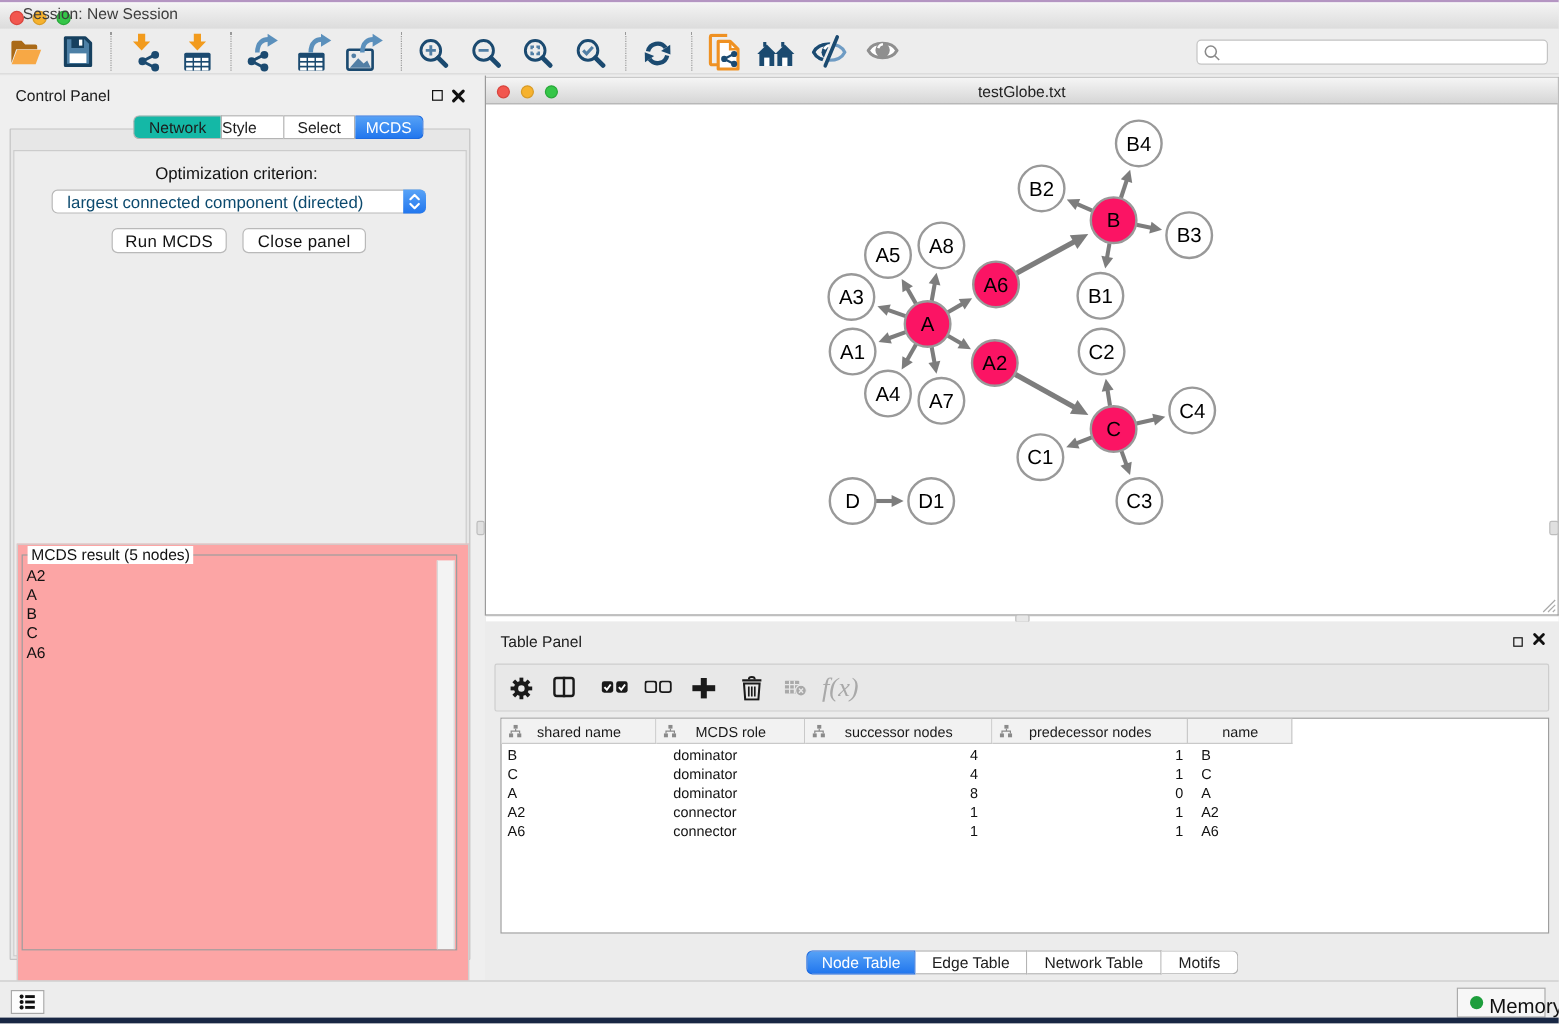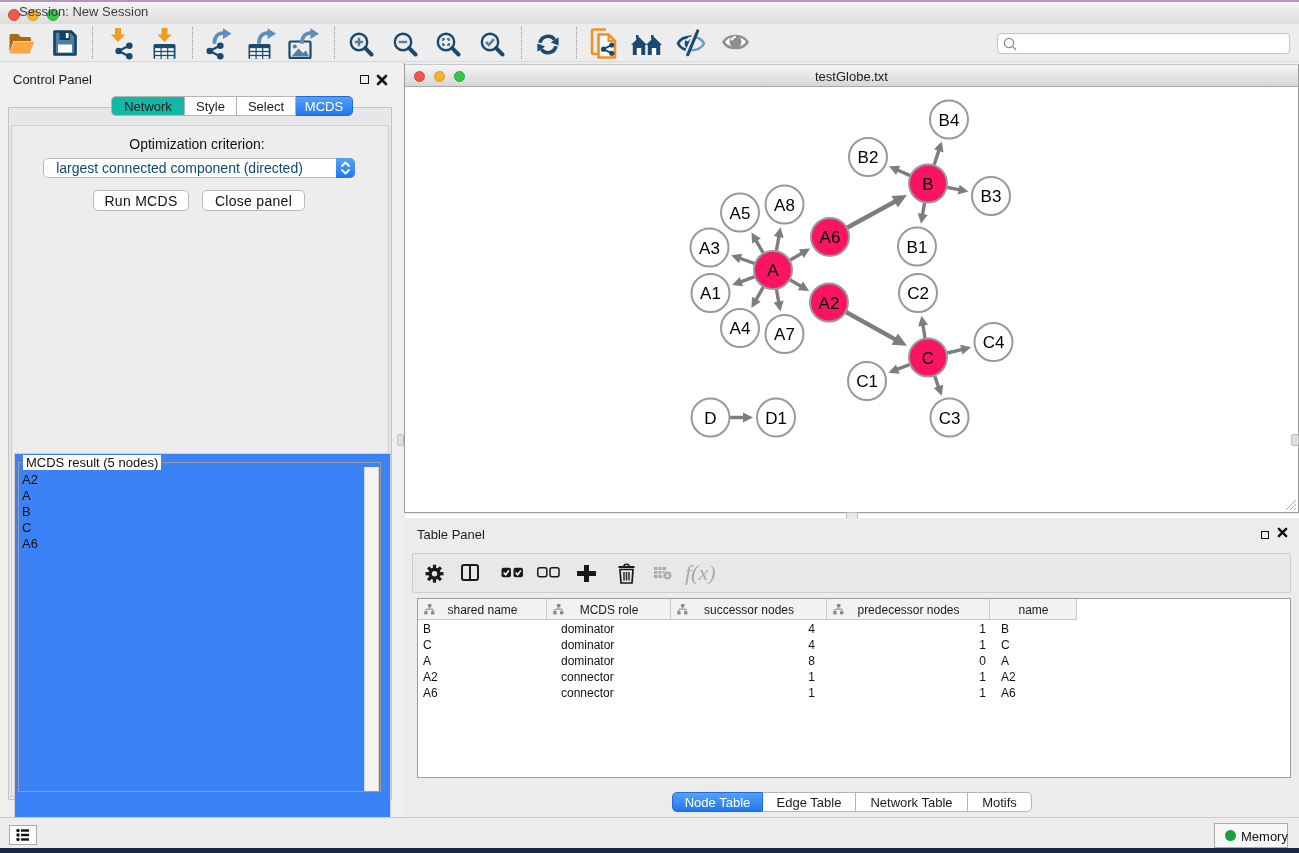--- a/index.html
+++ b/index.html
@@ -183,41 +183,41 @@
   <div class="abs" style="left:360px;top:12px;width:9px;height:9px;border:1.6px solid #111;"></div>
   <svg class="abs" style="left:376px;top:11px" width="12" height="12" viewBox="0 0 12 12">
       <path d="M2 2 L10 10 M10 2 L2 10" stroke="#111" stroke-width="2.6" stroke-linecap="round"></path>
     </svg>
 
   <div class="abs" style="left:8px;top:44px;width:384px;height:693px;background:#e7e7e7;border:1px solid #c3c3c3;border-radius:1px;"></div>
   <div class="abs" style="left:11px;top:62px;width:378px;height:672px;background:#ededed;border:1px solid #cccccc;"></div>
 
   <div class="abs" style="left:78px;top:33px;height:20px;display:flex;font-size:13px;color:#1c1c1c;">
     <div style="width:73px;background:#14b8a6;border:1px solid #b4b4b4;border-right:none;border-radius:5px 0 0 5px;text-align:center;line-height:19px;margin-left:33px;">Network</div>
-    <div style="width:52px;background:#fff;border:1px solid #b4b4b4;border-right:none;text-align:center;line-height:19px;">Style</div>
+    <div style="width:52px;background:#fff;border:1px solid #b4b4b4;border-right:none;text-align:left;line-height:19px;">Style</div>
     <div style="width:60px;background:#fff;border:1px solid #b4b4b4;text-align:center;line-height:19px;">Select</div>
     <div style="width:57px;background:linear-gradient(#55a1f6,#2277ee);border:1px solid #1e6be0;border-left:none;border-radius:0 5px 5px 0;text-align:center;line-height:19px;color:#fff;">MCDS</div>
   </div>
 
   <div class="abs" style="left:0;top:73px;width:400px;text-align:center;font-size:14px;color:#111;"><span style="margin-left:-6px;">Optimization criterion:</span></div>
 
   <div class="abs" style="left:43px;top:95px;width:312px;height:20px;background:#fff;border:1px solid #b9b9b9;border-radius:5px;">
     <div class="abs" style="left:-11px;top:0;width:293px;height:18px;text-align:center;font-size:14px;color:#0c4a6e;line-height:19px;">largest connected component (directed)</div>
     <div class="abs" style="right:-1px;top:-1px;width:19px;height:20px;background:linear-gradient(#58a3f7,#2176ee);border-radius:0 5px 5px 0;">
       <svg width="19" height="20" viewBox="0 0 19 20">
           <path d="M6 8 L9.5 4.5 L13 8" stroke="#fff" stroke-width="1.8" fill="none" stroke-linecap="round" stroke-linejoin="round"></path>
           <path d="M6 12 L9.5 15.5 L13 12" stroke="#fff" stroke-width="1.8" fill="none" stroke-linecap="round" stroke-linejoin="round"></path>
         </svg>
     </div>
   </div>
 
   <div class="abs" style="left:93px;top:127px;width:96px;height:21px;background:#fff;border:1px solid #b9b9b9;border-radius:5px;text-align:center;font-size:14px;letter-spacing:0.3px;line-height:20px;color:#111;">Run MCDS</div>
   <div class="abs" style="left:202px;top:127px;width:103px;height:21px;background:#fff;border:1px solid #b9b9b9;border-radius:5px;text-align:center;font-size:14px;letter-spacing:0.3px;line-height:20px;color:#111;">Close panel</div>
 
-  <div class="abs" style="left:14px;top:390px;width:377px;height:381px;background:#3b82f6;border:1px solid #cfcfcf;">
+  <div class="abs" style="left:14px;top:390px;width:377px;height:381px;background:#fca5a5;border:1px solid #cfcfcf;">
     <div class="abs" style="left:3px;top:8px;width:363px;height:330px;border:1px solid #9d9d9d;"></div>
     <div class="abs" style="left:8px;top:1px;background:#fff;padding:0 3px;font-size:13px;color:#111;">MCDS result (5 nodes)</div>
     <div class="abs" style="left:7px;top:18px;font-size:13px;color:#111;line-height:16px;">A2<br>A<br>B<br>C<br>A6</div>
     <div class="abs" style="left:349px;top:13px;width:15px;height:324px;background:#f3f3f3;border-left:1px solid #d8d8d8;border-right:1px solid #d8d8d8;"></div>
   </div>
 </div>
 
 <div class="abs" style="left:404px;top:63px;width:1px;height:450px;background:#9b9b9b;"></div>
 <div class="abs" style="left:397px;top:434px;width:7px;height:12px;background:#e0e0e0;border:1px solid #bdbdbd;border-radius:2px;"></div>
 
@@ -471,19 +471,19 @@
         <g fill="#111">
           <circle cx="8" cy="4.5" r="1.7"></circle>
           <circle cx="8" cy="9" r="1.7"></circle>
           <circle cx="8" cy="13.5" r="1.7"></circle>
           <rect x="11" y="3.3" width="8" height="2.4"></rect>
           <rect x="11" y="7.8" width="8" height="2.4"></rect>
           <rect x="11" y="12.3" width="8" height="2.4"></rect>
         </g>
       </svg>
   </div>
-  <div class="abs" style="right:11px;top:5px;width:74px;height:25px;background:#f7f7f7;border:1px solid #ababab;font-size:13px;color:#111;">
+  <div class="abs" style="right:11px;top:5px;width:74px;height:25px;background:#f7f7f7;border:1px solid #ababab;font-size:17px;color:#111;">
     <div class="abs" style="left:10px;top:5.5px;width:11px;height:11px;border-radius:50%;background:#1d9e3c;"></div>
     <div class="abs" style="left:26px;top:4.5px;">Memory</div>
   </div>
 </div>
 
 <div class="abs" style="left:0;top:848px;width:1299px;height:5px;background:#182744;"></div>
 
 </body></html>

